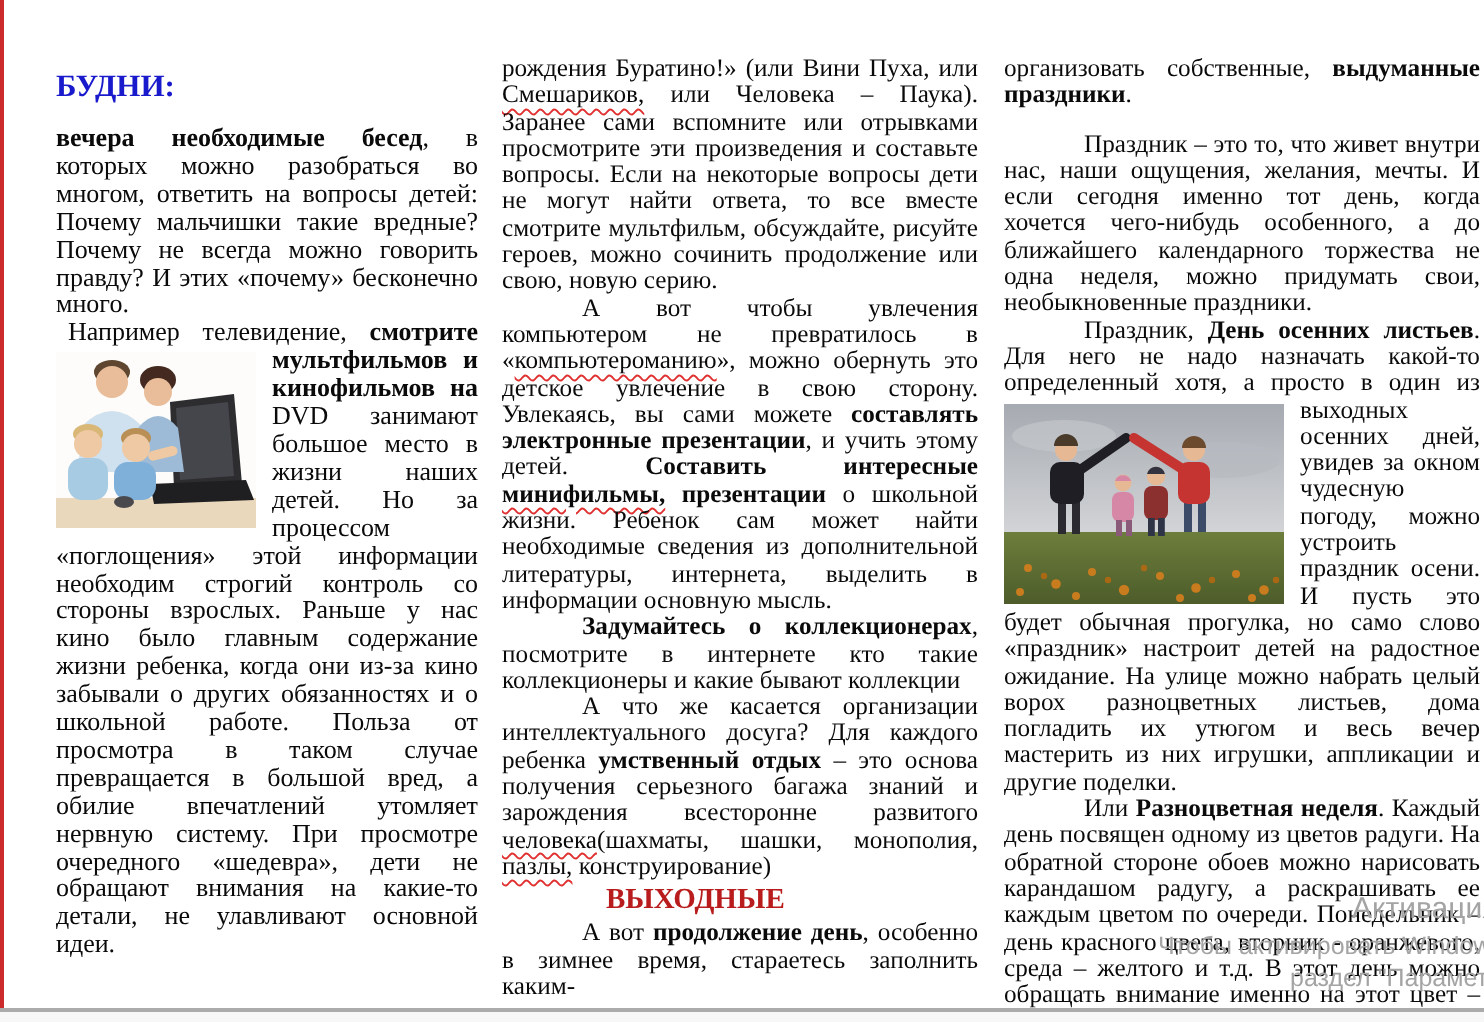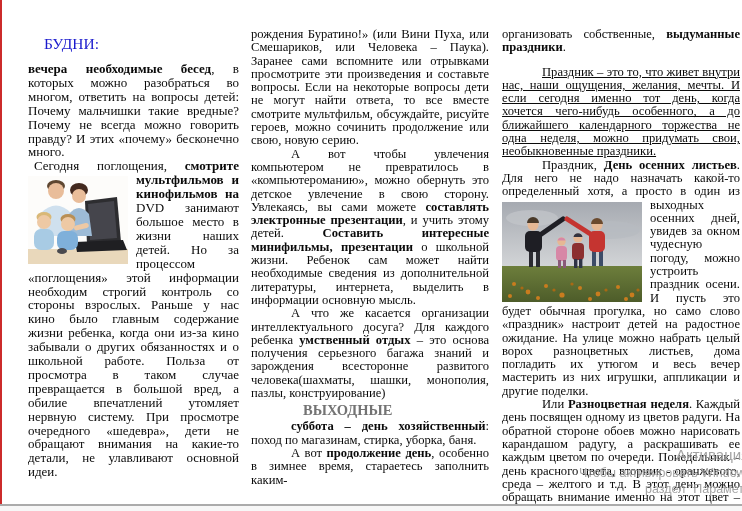--- a/index.html
+++ b/index.html
@@ -7,47 +7,47 @@
     width:742px;height:511px;position:relative;overflow:hidden;background:#ffffff;
     font-family:"Liberation Serif",serif;color:#0a0a0a;
   }
   .col{position:absolute;text-align:justify;font-size:12.6px;line-height:13.3px;}
   #col0{left:28px;top:24px;width:211px;font-size:13px;line-height:13.9px;}
   #col1{left:251px;top:28px;width:238px;}
   #col2{left:502px;top:28px;width:238px;}
   .para{margin:0;}
   .indent{text-indent:40px;}
   .indent-sm{text-indent:6px;}
-  .gap-top{margin-top:11px;text-decoration:underline;}
+  .gap-top{margin-top:11px;}
   .b{font-weight:bold;}
-  .sq-red{text-decoration-style:wavy;text-decoration-color:#e03030;text-decoration-thickness:1px;text-underline-offset:2px;margin-top:27px;}
+  .sq-red{text-decoration:underline;text-decoration-style:wavy;text-decoration-color:#e03030;text-decoration-thickness:1px;text-underline-offset:2px;margin-top:27px;}
   .sq-blue{text-decoration-style:wavy;text-decoration-color:#3040d8;text-decoration-thickness:1px;text-underline-offset:2px;}
-  .h-blue{color:#1a1acd;font-weight:normal;font-size:15.5px;line-height:17px;margin:11px 0 10px 16px;text-align:left;}
-  .h-red{color:#737373;font-weight:bold;font-size:14.5px;line-height:16px;margin:2px 0 2px 52px;text-align:left;text-indent:0;}
+  .h-blue{color:#1a1acd;font-weight:bold;font-size:15.5px;line-height:17px;margin:11px 0 10px 0;text-align:left;}
+  .h-red{color:#b91c1c;font-weight:bold;font-size:14.5px;line-height:16px;margin:2px 0 2px 52px;text-align:left;text-indent:0;}
   .photo{float:left;margin:3px 8px 2px 0;}
   .photo svg{display:block;}
   .wm{position:absolute;left:645px;top:446px;color:#a4a4a4;font-family:"Liberation Sans",sans-serif;z-index:6;white-space:nowrap;}
   .wm .wm1{font-size:15px;margin-left:31px;}
   .wm .wm2{font-size:12.5px;margin-left:-66px;margin-top:3px;}
   .wm .wm3{font-size:12.5px;margin-top:2px;}
   .left-edge{position:absolute;left:0;top:0;width:2px;height:511px;background:#cc2b2b;z-index:7;}
   .bottom-line{position:absolute;left:0;top:504px;width:742px;height:2px;background:#ababab;z-index:7;}
   .below-strip{position:absolute;left:0;top:506px;width:742px;height:5px;background:#f7f7f7;z-index:7;}
 </style>
 </head>
 <body>
 
 <div class="left-edge"></div>
 <div class="bottom-line"></div>
 <div class="below-strip"></div>
 
 <div id="col0" class="col">
     <div class="para h-blue"><span>БУДНИ:</span></div>
     <div class="para"><span class="b">вечера необходимые бесед</span><span>, в которых можно разобраться во многом, ответить на вопросы детей: Почему мальчишки такие вредные? Почему не всегда можно говорить правду? И этих «почему» бесконечно много.</span></div>
-    <div class="para indent-sm"><span>Сегодня поглощения, </span><span class="b">смотрите </span>
+    <div class="para indent-sm"><span>Например телевидение, </span><span class="b">смотрите </span>
   <span class="photo" style="width:100px;height:88px;">
     <svg width="100" height="88" viewBox="0 0 100 88">
       <rect width="100" height="88" fill="#fdfcfa"></rect>
       <rect y="73" width="100" height="15" fill="#e9d8bb"></rect>
       <polygon points="57,25 89,21 93,66 59,68" fill="#2d2d30"></polygon>
       <polygon points="60,28 86,25 89,62 62,64" fill="#45454c"></polygon>
       <polygon points="47,66 95,64 99,74 49,76" fill="#1f1f22"></polygon>
       <ellipse cx="28" cy="10" rx="9" ry="6" fill="#5e4630"></ellipse>
       <circle cx="28" cy="15" r="8" fill="#e9bd9a"></circle>
       <path d="M13,37 q15,-15 30,0 l2,23 -34,0 z" fill="#cfe0ee"></path>
@@ -62,23 +62,23 @@
       <rect x="29" y="55" width="21" height="19" rx="7" fill="#7fb0da"></rect>
       <rect x="46" y="50" width="15" height="5" rx="2.5" fill="#eec9a4" transform="rotate(-14 46 52)"></rect>
       <ellipse cx="34" cy="75" rx="5" ry="3" fill="#4a4a4e"></ellipse>
     </svg>
   </span>
 <span class="b">мультфильмов и кинофильмов на </span><span>DVD занимают большое место в жизни наших детей. Но за процессом «поглощения» этой информации необходим строгий контроль со стороны взрослых. Раньше у нас кино было главным содержание жизни ребенка, когда они из-за кино забывали о других обязанностях и о школьной работе. Польза от просмотра в таком случае превращается в большой вред, а обилие впечатлений утомляет нервную систему. При просмотре очередного «шедевра», дети не обращают внимания на какие-то детали, не улавливают основной идеи.</span></div>
   </div>
 <div id="col1" class="col">
     <div class="para"><span>рождения Буратино!» (или Вини Пуха, или </span><span class="sq-red">Смешариков,</span><span> или Человека – Паука). Заранее сами вспомните или отрывками просмотрите эти произведения и составьте вопросы. Если на некоторые вопросы дети не могут найти ответа, то все вместе смотрите мультфильм, обсуждайте, рисуйте героев, можно сочинить продолжение или свою, новую серию.</span></div>
     <div class="para indent"><span>А вот чтобы увлечения компьютером не превратилось в «</span><span class="sq-red">компьютероманию</span><span>», можно обернуть это детское увлечение в свою сторону. Увлекаясь, вы сами можете </span><span class="b">составлять электронные презентации</span><span>, и учить этому детей. </span><span class="b">Составить интересные </span><span class="b sq-red">минифильмы,</span><span class="b"> </span><span class="b sq-blue">презентации</span><span> о школьной жизни. Ребенок сам может найти необходимые сведения из дополнительной литературы, интернета, выделить в информации основную мысль.</span></div>
+    <div class="para indent"><span class="b">Задумайтесь о коллекционерах</span><span>, посмотрите в интернете кто такие коллекционеры и какие бывают коллекции</span></div>
     <div class="para indent"><span>А что же касается организации интеллектуального досуга? Для каждого ребенка </span><span class="b">умственный отдых</span><span> – это основа получения серьезного багажа знаний и зарождения всесторонне развитого </span><span class="sq-red">человека</span><span>(шахматы, шашки, монополия, </span><span class="sq-red">пазлы,</span><span> конструирование)</span></div>
     <div class="para h-red"><span>ВЫХОДНЫЕ</span></div>
-    <div class="para indent"><span class="b">суббота – день хозяйственный</span><span>: поход по магазинам, стирка, уборка, баня.</span></div>
     <div class="para indent"><span>А вот </span><span class="b">продолжение день</span><span>, особенно в зимнее время, стараетесь заполнить каким-</span></div>
   </div>
 <div id="col2" class="col">
     <div class="para"><span class="sq-blue">организовать собственные,</span><span> </span><span class="b">выдуманные праздники</span><span>.</span></div>
     <div class="para indent gap-top"><span>Праздник – это то, что живет внутри нас, наши ощущения, желания, мечты. И если сегодня именно тот день, когда хочется чего-нибудь особенного, а до ближайшего календарного торжества не одна неделя, можно придумать свои, необыкновенные праздники.</span></div>
     <div class="para indent"><span>Праздник, </span><span class="b">День осенних листьев</span><span>. Для </span><span class="sq-blue">него не</span><span> надо назначать какой-то определенный хотя, а просто в один из </span>
   <span class="photo" style="width:140px;height:100px;">
     <svg width="140" height="100" viewBox="0 0 140 100">
       <defs>
         <linearGradient id="skyg" x1="0" y1="0" x2="0" y2="1">

